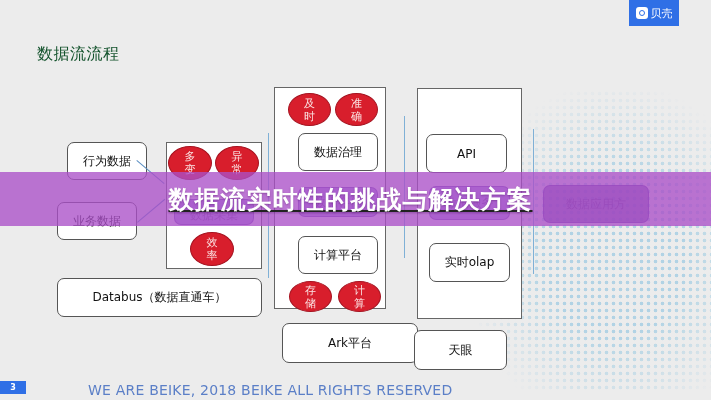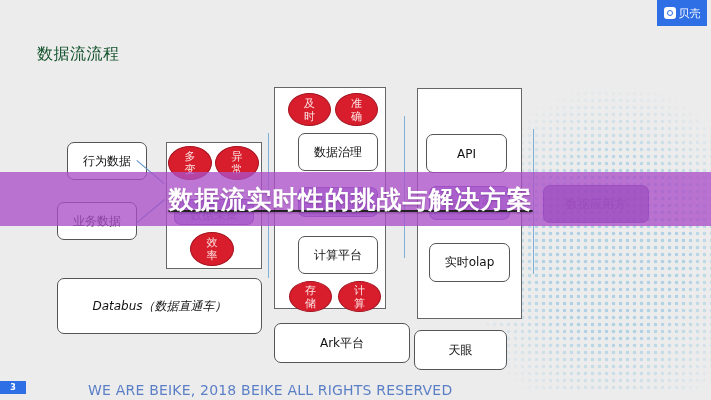--- a/index.html
+++ b/index.html
@@ -19,21 +19,21 @@
       mask-image: radial-gradient(ellipse at 60% 55%, #000 35%, transparent 75%);
       opacity: 0.9;
     }
     .title {
       position: absolute; left: 37px; top: 44px;
       font-size: 16px; color: #14532d; letter-spacing: 0.5px;
     }
     .logo {
       position: absolute; left: 629px; top: 0; width: 50px; height: 26px;
       background: #2f6fe6; color: #fff; font-size: 11px;
-      display: flex; align-items: center; justify-content: center; gap: 3px; margin-left: 28px;
+      display: flex; align-items: center; justify-content: center; gap: 3px;
     }
     .logo .mark {
       width: 12px; height: 12px; background: #fff; border-radius: 3px;
       display: flex; align-items: center; justify-content: center;
     }
     .logo .mark i {
       width: 6px; height: 6px; border: 1.5px solid #2f6fe6; border-radius: 50%;
       display: block;
     }
     .box {
@@ -100,21 +100,21 @@
 <div class="box" style="left:67px;top:142px;width:80px;height:38px;">
   <span>行为数据</span>
 </div>
 <div class="box" style="left:57px;top:202px;width:80px;height:38px;">
   <span>业务数据</span>
 </div>
 
 <div class="connector" style="left:137px;top:160px;width:36px;transform:rotate(40deg);"></div>
 <div class="connector" style="left:137px;top:222px;width:36px;transform:rotate(-40deg);"></div>
 
-<div class="box" style="left:57px;top:278px;width:205px;height:56px;font-style:italic;">
+<div class="box" style="left:57px;top:278px;width:205px;height:39px;">
   <span>Databus（数据直通车）</span>
 </div>
 
 <div class="panel" style="left:166px;top:142px;width:96px;height:127px;"></div>
 <div class="ellipse" style="left:168px;top:146px;width:44px;height:34px;">
   <span>多</span>
   <span>变</span>
 </div>
 <div class="ellipse" style="left:215px;top:146px;width:44px;height:34px;">
   <span>异</span>
@@ -149,21 +149,21 @@
   <span>计算平台</span>
 </div>
 <div class="ellipse" style="left:289px;top:281px;width:43px;height:31px;">
   <span>存</span>
   <span>储</span>
 </div>
 <div class="ellipse" style="left:338px;top:281px;width:43px;height:31px;">
   <span>计</span>
   <span>算</span>
 </div>
-<div class="box" style="left:274px;top:323px;width:136px;height:40px;">
+<div class="box" style="left:282px;top:323px;width:136px;height:40px;">
   <span>Ark平台</span>
 </div>
 
 <div class="vline" style="left:404px;top:116px;height:142px;"></div>
 
 <div class="panel" style="left:417px;top:88px;width:105px;height:231px;"></div>
 <div class="box" style="left:426px;top:134px;width:81px;height:39px;">
   <span>API</span>
 </div>
 <div class="hidden-box" style="left:429px;top:186px;width:81px;height:34px;">

